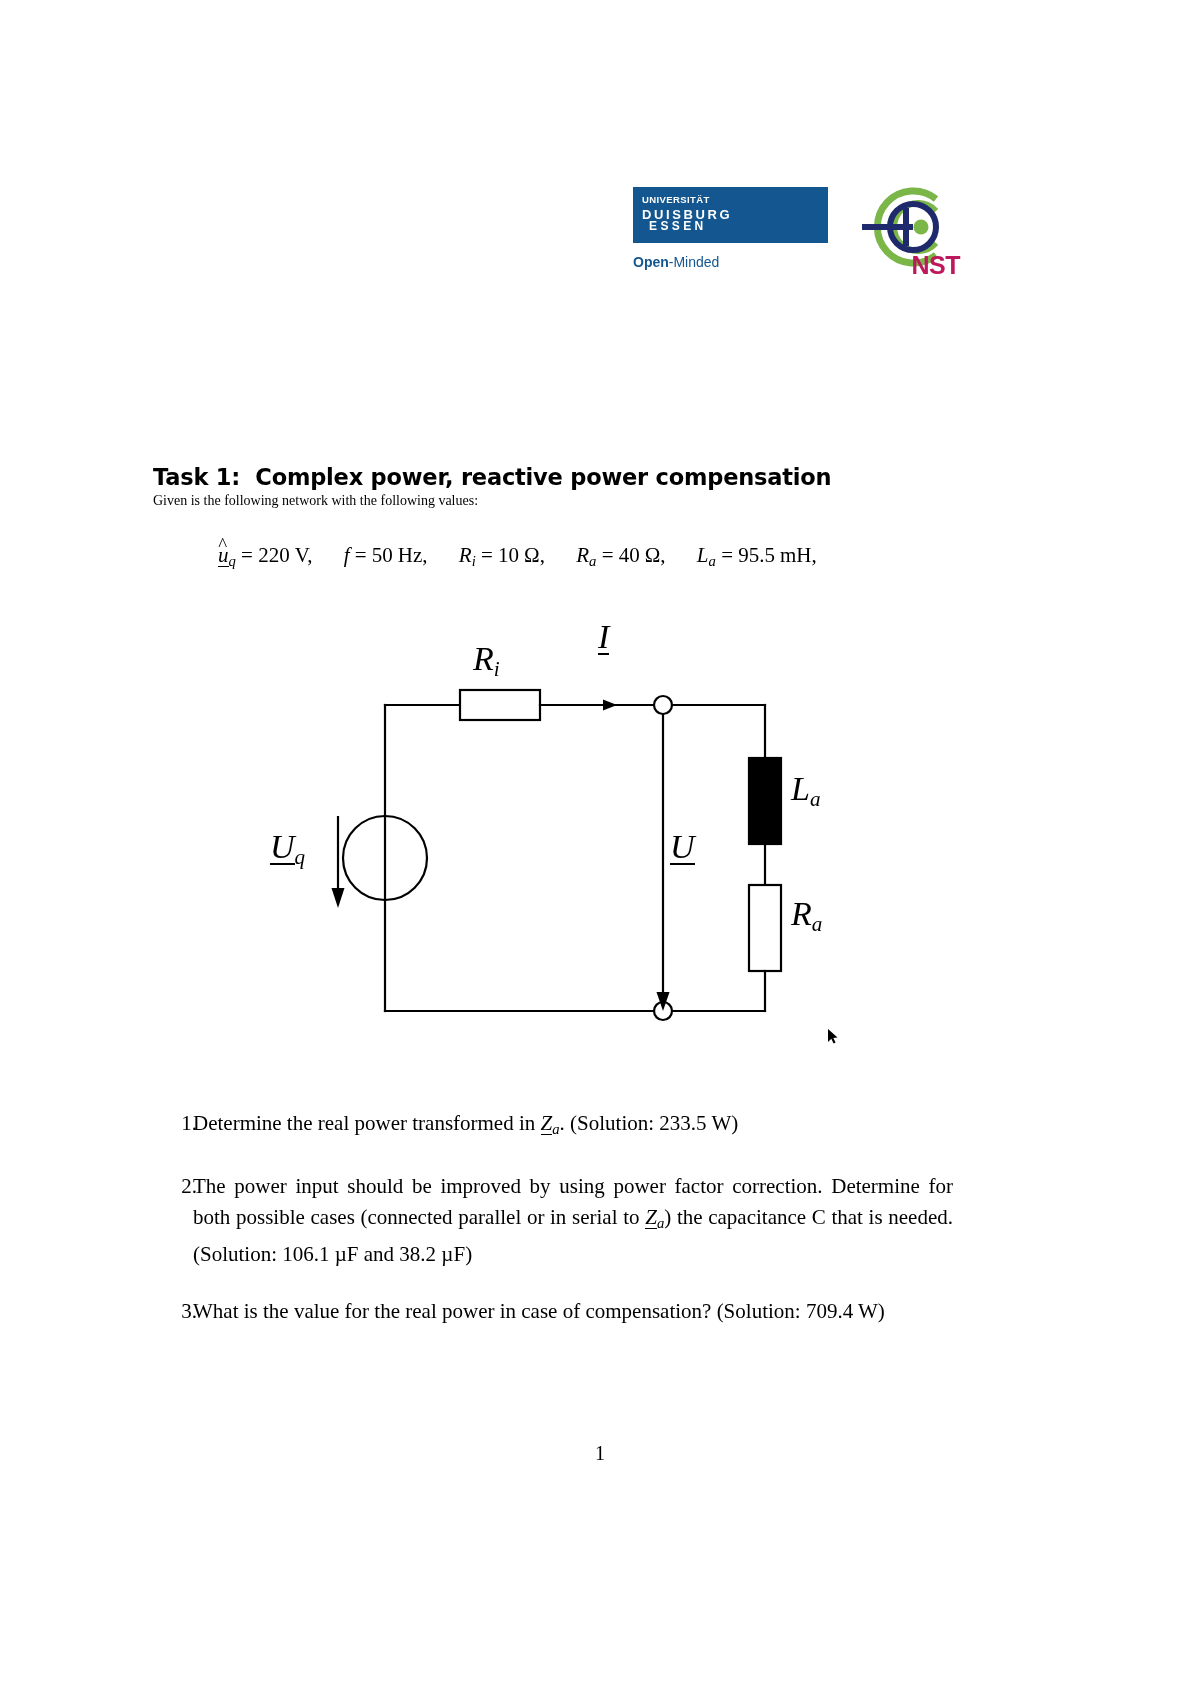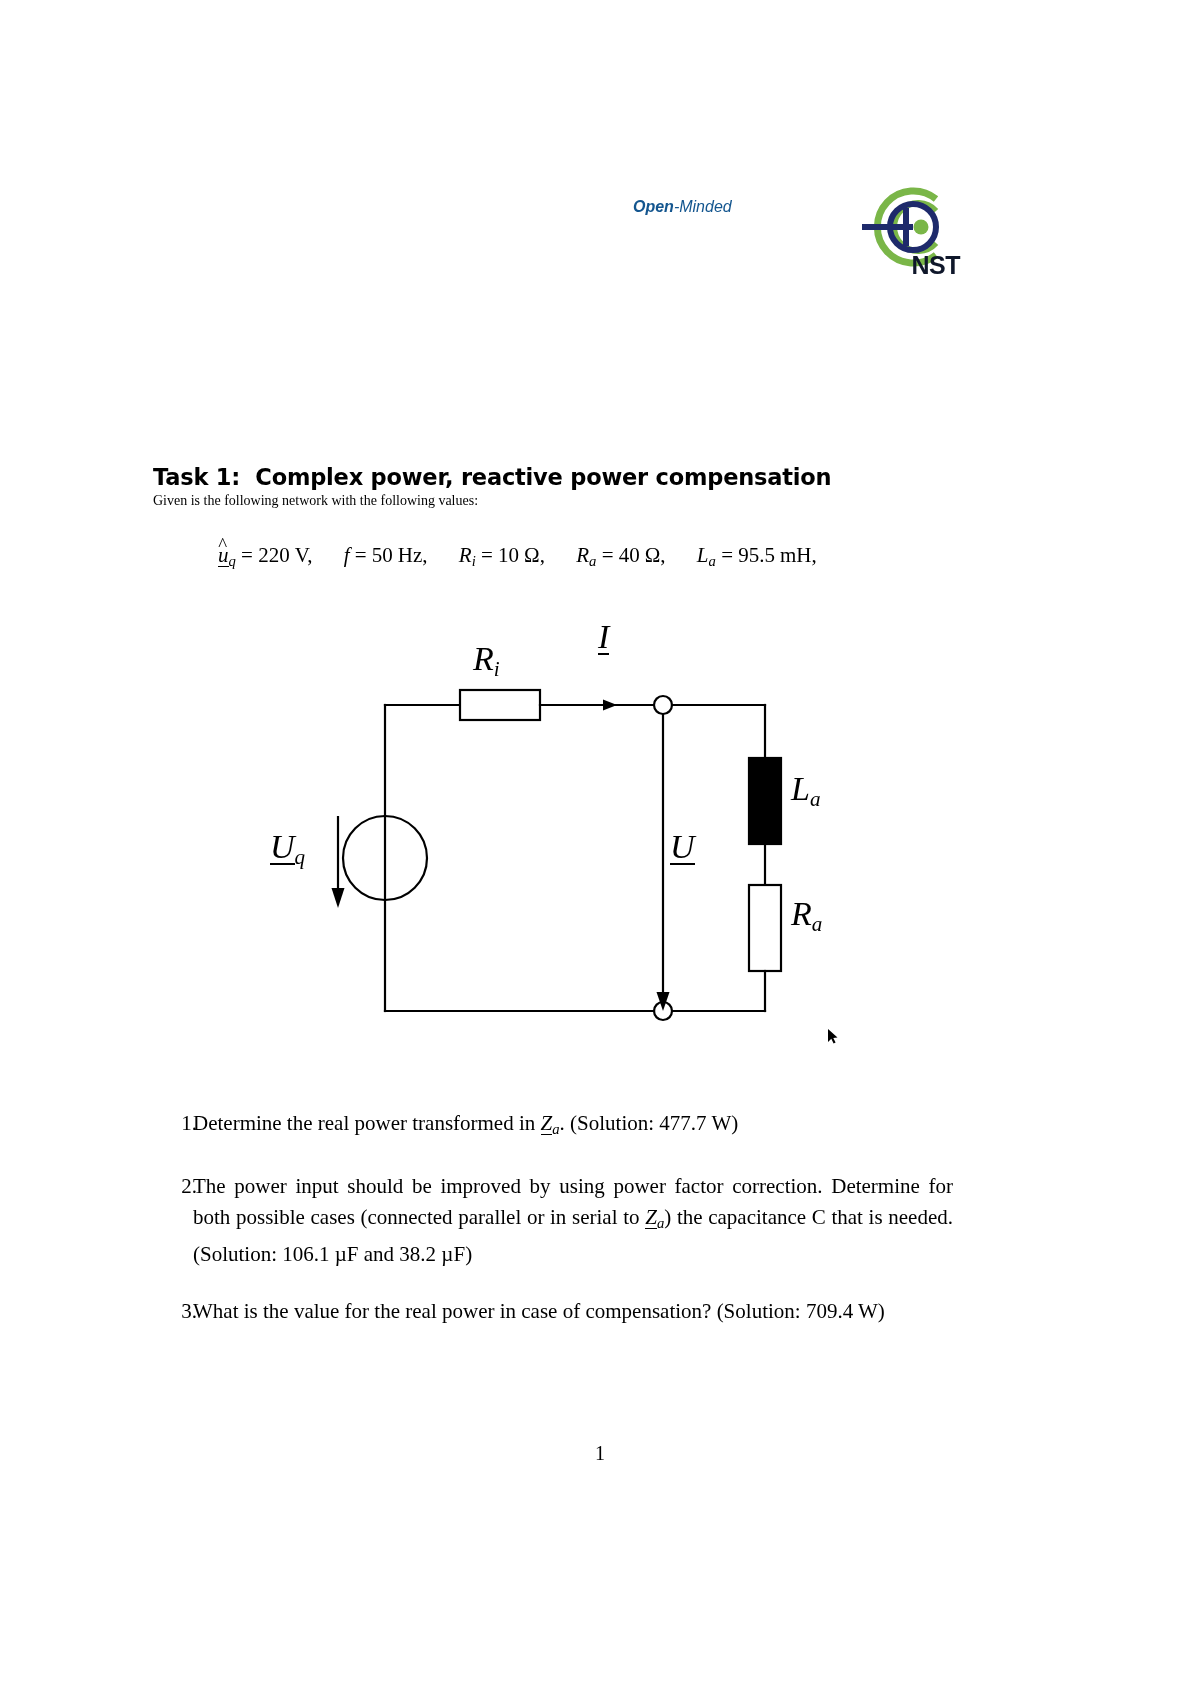--- a/index.html
+++ b/index.html
@@ -84,42 +84,41 @@
     top: 32px;
     color: #ffffff;
     font-family: "Liberation Sans", sans-serif;
     font-weight: bold;
     font-size: 12px;
     letter-spacing: 3.4px;
   }
   .ude-open {
     margin-top: 11px;
     font-family: "Liberation Sans", sans-serif;
-    font-size: 16px;
-    font-style: italic;
+    font-size: 14px;
     color: #14568f;
   }
   .ude-open b { font-weight: bold; }
 
   
   .nst-logo {
     position: absolute;
     left: 672px;
     top: -2px;
     width: 112px;
     height: 108px;
   }
   .nst-text {
     position: absolute;
     right: 2px;
     bottom: 6px;
     font-family: "Liberation Sans", sans-serif;
     font-weight: bold;
     font-size: 25px;
-    color: #0f172a;
+    color: #be185d;
     letter-spacing: -0.5px;
   }
 
   
   .task-heading {
     position: absolute;
     left: 153px;
     top: 464px;
     font-family: "DejaVu Sans", "Liberation Sans", sans-serif;
     font-weight: bold;
@@ -238,20 +237,25 @@
 </style>
 </head>
 <body>
 
 <div class="page">
 
   <div class="header">
 
 
     <div class="ude-logo">
+      <div class="ude-box">
+        <div class="ude-univ">UNIVERSITÄT</div>
+        <div class="ude-duisburg">DUISBURG</div>
+        <div class="ude-essen">ESSEN</div>
+      </div>
       <div class="ude-open"><b>Open</b><span>-Minded</span></div>
     </div>
 
     <div class="nst-logo">
       <svg width="112" height="108" viewBox="0 0 112 108">
 
         <path d="M 86 21 A 36 36 0 1 0 86 77" fill="none" stroke="#7ab648" stroke-width="7"></path>
         <path d="M 86 33 A 24 24 0 1 0 86 65" fill="none" stroke="#7ab648" stroke-width="6"></path>
 
         <circle cx="63" cy="49" r="23" fill="none" stroke="#1e2a6b" stroke-width="6"></circle>
@@ -352,21 +356,21 @@
   </div>
 
   <svg class="cursor" viewBox="0 0 12 16">
     <polygon points="0,0 0,13 3.3,9.8 5.6,14.6 7.6,13.6 5.3,9 9.5,8.6" fill="#000"></polygon>
   </svg>
 
   <div class="enum">
 
     <div class="enum-item">
       <span class="enum-num">1.</span>
-      <p><span>Determine the real power transformed in </span><span class="ul-var mi">Z</span><span class="sub">a</span><span>. (Solution: 477.7 W)</span></p>
+      <p><span>Determine the real power transformed in </span><span class="ul-var mi">Z</span><span class="sub">a</span><span>. (Solution: 233.5 W)</span></p>
     </div>
 
     <div class="enum-item">
       <span class="enum-num">2.</span>
       <p><span>The power input should be improved by using power factor correction. Determine for both possible cases (connected parallel or in serial to </span><span class="ul-var mi">Z</span><span class="sub">a</span><span>) the capacitance C that is needed. (Solution: 106.1 µF and 38.2 µF)</span></p>
     </div>
 
     <div class="enum-item">
       <span class="enum-num">3.</span>
       <p><span>What is the value for the real power in case of compensation?  (Solution: 709.4 W)</span></p>

